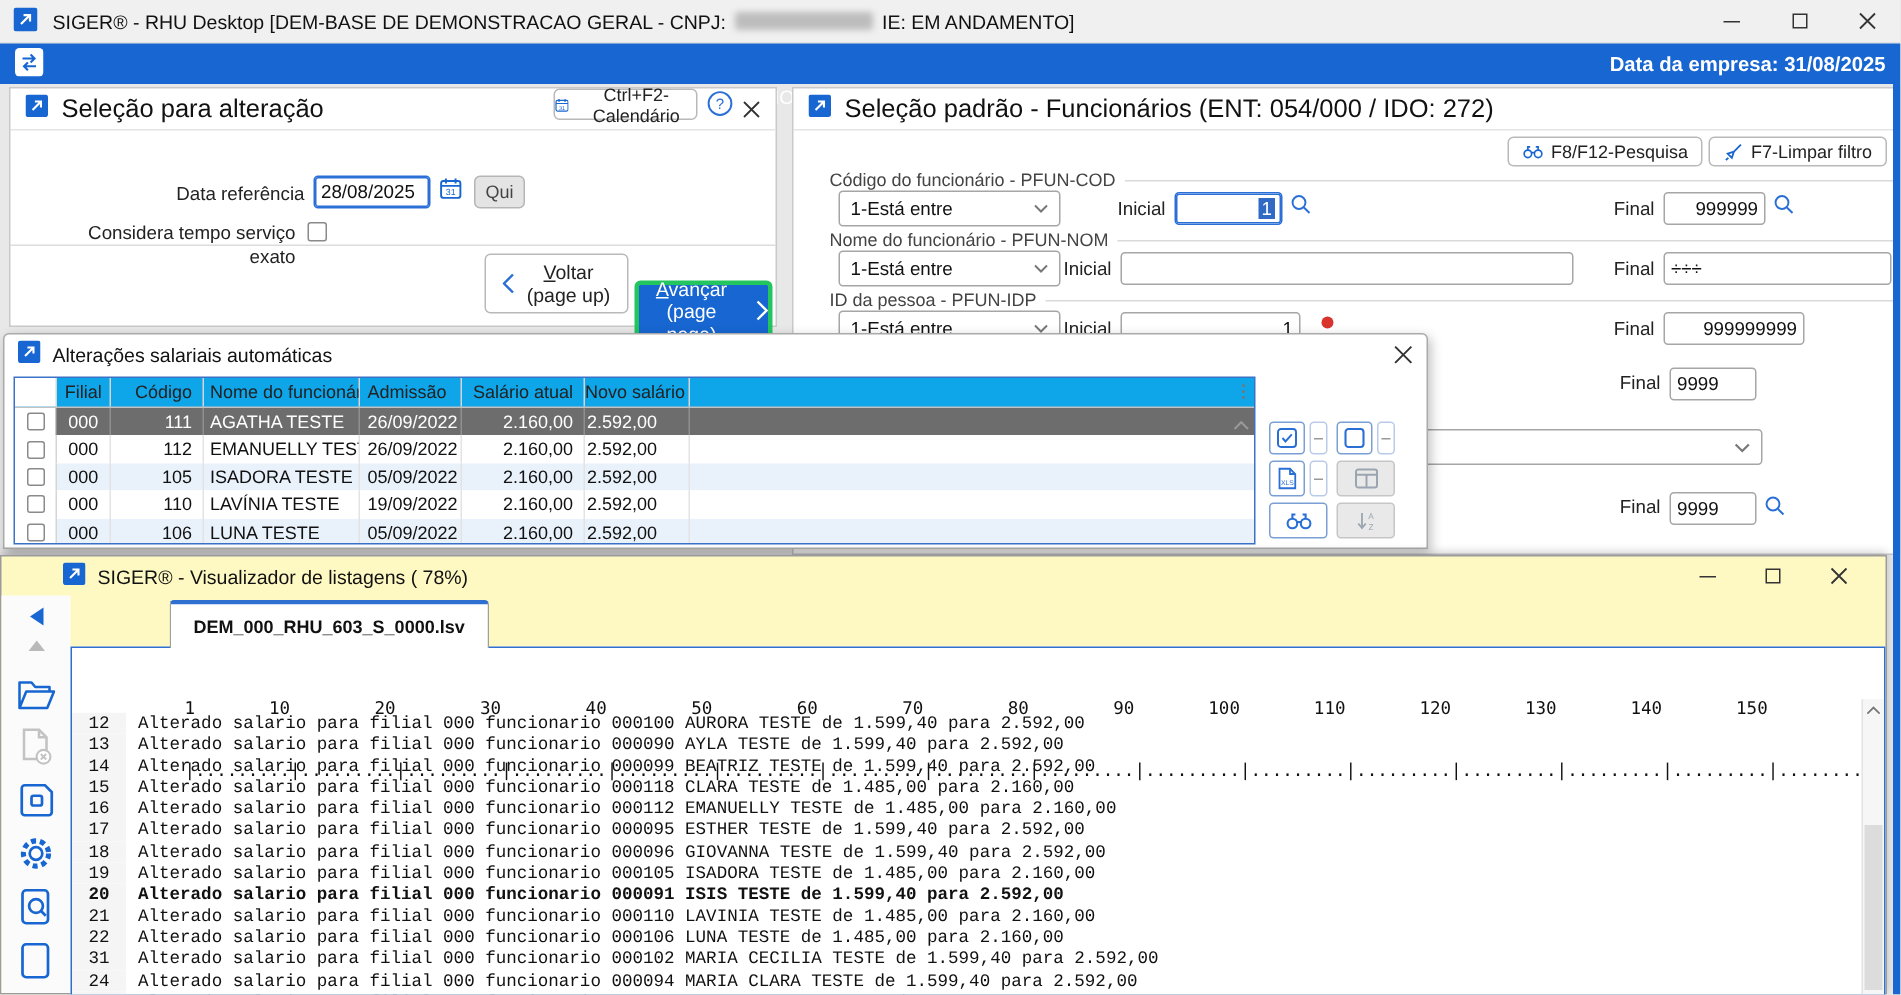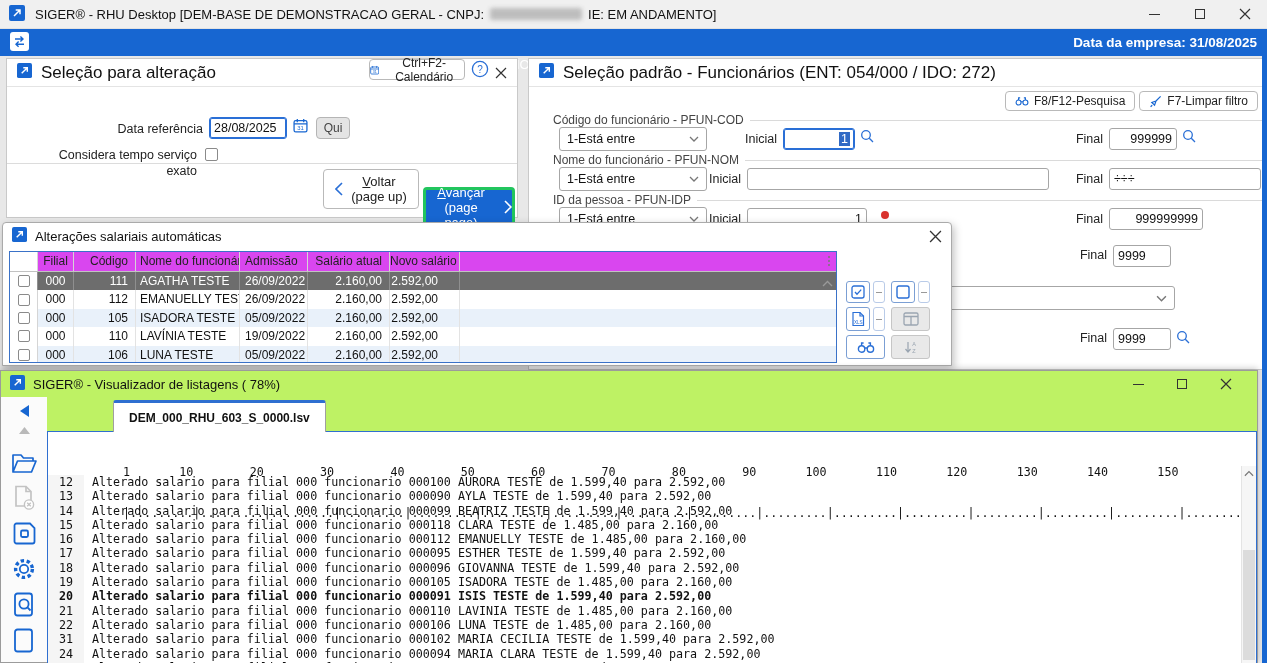--- a/index.html
+++ b/index.html
@@ -62,21 +62,21 @@
   .inp.right { text-align:right; }
   .inp.center { text-align:left; }
   .magicon { position:absolute; }
   .reddot { position:absolute; width:8px; height:8px; border-radius:50%; background:#d9332e; }
   .fakeinput { position:absolute; height:22px; border:1px solid #a6a6a6; border-radius:3px; background:#fff; font-size:12.5px; display:flex; align-items:center; justify-content:flex-end; padding:0 4px; }
   .fakeinput.focus { border:1px solid #2a6fd6; box-shadow:0 0 0 1px #2a6fd6 inset; }
 
   
   .salary-window { position:absolute; left:2px; top:222px; width:950px; height:144px; background:#fff; border:1px solid #aaa; border-radius:4px 4px 0 0; box-shadow:2px 3px 8px rgba(0,0,0,.25); z-index:20; }
   .grid { position:absolute; left:6px; top:28px; width:828px; height:112px; border:1px solid #3a72c8; background:#fff; overflow:hidden; }
-  .thead { display:flex; height:20px; border-bottom:1px solid #c2c2c2; background:#d946ef; }
+  .thead { display:flex; height:20px; border-bottom:1px solid #c2c2c2; background:#0ea5e9; }
   .hcell { font-size:12px; color:#222; line-height:19px; border-right:1px solid #d5d5d5; white-space:nowrap; overflow:hidden; }
   .trow { display:flex; height:18.4px; background:#fff; }
   .trow.alt { background:#e9f1fa; }
   .trow.sel { background:#6d6d6d; color:#fff; }
   .cell { font-size:12px; line-height:18px; border-right:1px solid #e3e3e3; white-space:nowrap; overflow:hidden; }
   .trow.sel .cell { border-right-color:#8f8f8f; }
   .cell.cb, .hcell.cb { width:28px; background:#fff; display:flex; align-items:center; justify-content:center; border-right:1px solid #d5d5d5; }
   .c0 { width:36px; text-align:center; }
   .c1 { width:62px; text-align:right; padding-right:7px; }
   .c2 { width:104px; padding-left:4px; }
@@ -86,30 +86,30 @@
   .checkbox { width:12px; height:12px; border:1px solid #8a8a8a; background:#fff; border-radius:2px; }
   .grid-dots { position:absolute; right:6px; top:4px; display:flex; flex-direction:column; gap:2px; }
   .grid-dots i { width:2px; height:2px; background:#777; border-radius:50%; }
   .grid-up { position:absolute; right:3px; top:23px; }
   .sqbtn { position:absolute; background:#fff; border:1px solid #7b9fd4; border-radius:3px; display:flex; align-items:center; justify-content:center; }
   .sqbtn.gray { background:#e9e9e9; border-color:#c6c6c6; }
   .minusbtn { position:absolute; background:#fff; border:1px solid #b9cbe8; border-radius:3px; display:flex; align-items:center; justify-content:center; }
   .minusbtn i { width:6px; height:1px; background:#999; }
 
   
-  .viewer { position:absolute; left:0; top:370px; width:1258px; height:293px; background:#bef264; border:1px solid #9b9b9b; z-index:30; box-shadow:0 -2px 6px rgba(0,0,0,.18); }
+  .viewer { position:absolute; left:0; top:370px; width:1258px; height:293px; background:#fef9c3; border:1px solid #9b9b9b; z-index:30; box-shadow:0 -2px 6px rgba(0,0,0,.18);padding-left:32px; }
   .viewer .winctl2 { margin-left:auto; display:flex; }
   .viewer .wbtn { width:44px; height:25px; display:flex; align-items:center; justify-content:center; }
   .vsidebar { position:absolute; left:0; top:26px; width:46px; bottom:0; background:#fbfbfb; display:flex; flex-direction:column; align-items:center; padding-top:7px; overflow:hidden; }
   .vsidebar .sicon { margin-bottom:10px; display:flex; align-items:center; justify-content:center; }
   .vtab { position:absolute; left:112px; top:29px; height:32px; padding:0 15px; background:#fff; border:1px solid #9f9f9f; border-bottom:none; border-top:3px solid #2f6fd0; border-radius:3px 3px 0 0; display:flex; align-items:center; font-size:12px; font-weight:bold; z-index:3; }
   .vcontent { position:absolute; left:46px; top:60px; width:1210px; height:233px; border:1px solid #2f6fd0; background:#fff; overflow:hidden; z-index:2; }
   .mono { font-family:"DejaVu Sans Mono","Liberation Mono",monospace; font-size:11.7px; }
   .ruler { padding:7px 0 2px 75px; line-height:13.5px; white-space:pre; color:#111; }
-  .vlines { position:absolute; left:0; top:43px; right:16px; bottom:0; overflow:hidden; }
+  .vlines { position:absolute; left:0; top:43px; right:16px; bottom:0; overflow:hidden;font-family:Liberation Mono, monospace; }
   .vline { display:flex; line-height:14.3px; white-space:pre; }
   .vline .no { width:36px; text-align:right; padding-right:11px; background:#f5f5f5; flex:0 0 auto; }
   .vline .txt { padding-left:8px; }
   .vline.bold { font-weight:bold; }
   .vscroll { position:absolute; right:0; top:34px; bottom:0; width:15px; background:#f6f6f6; border-left:1px solid #e4e4e4; }
   .vscroll .uparr { height:15px; display:flex; align-items:center; justify-content:center; }
   .vthumb { position:absolute; left:1px; right:1px; top:84px; height:110px; background:#dcdcdc; }
 </style>
 </head>
 <body>

